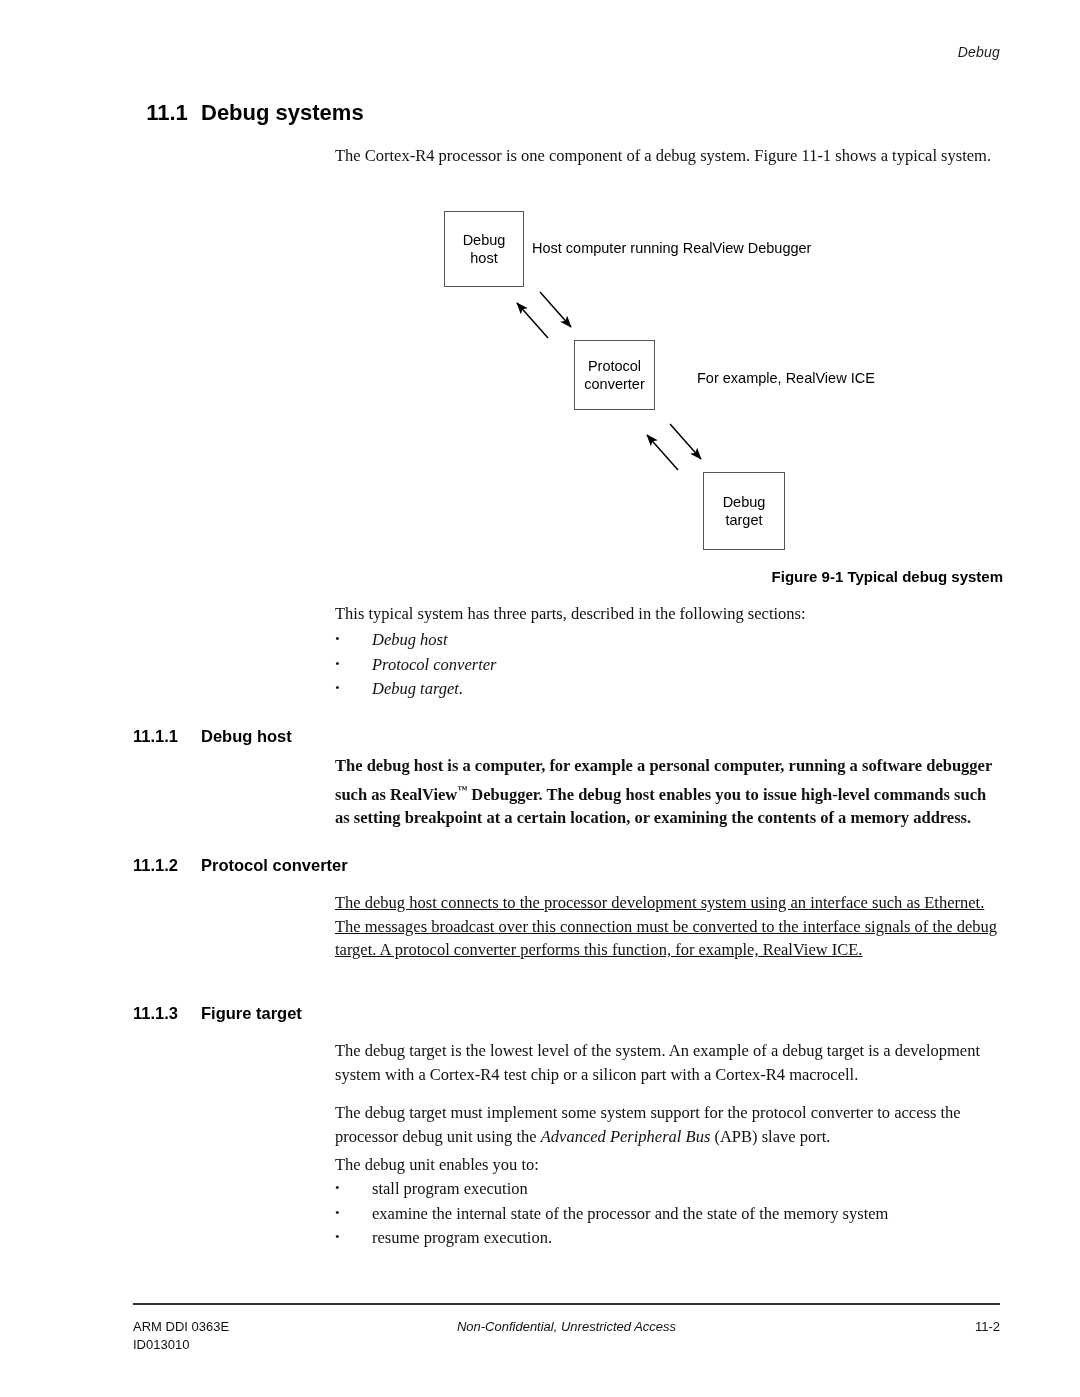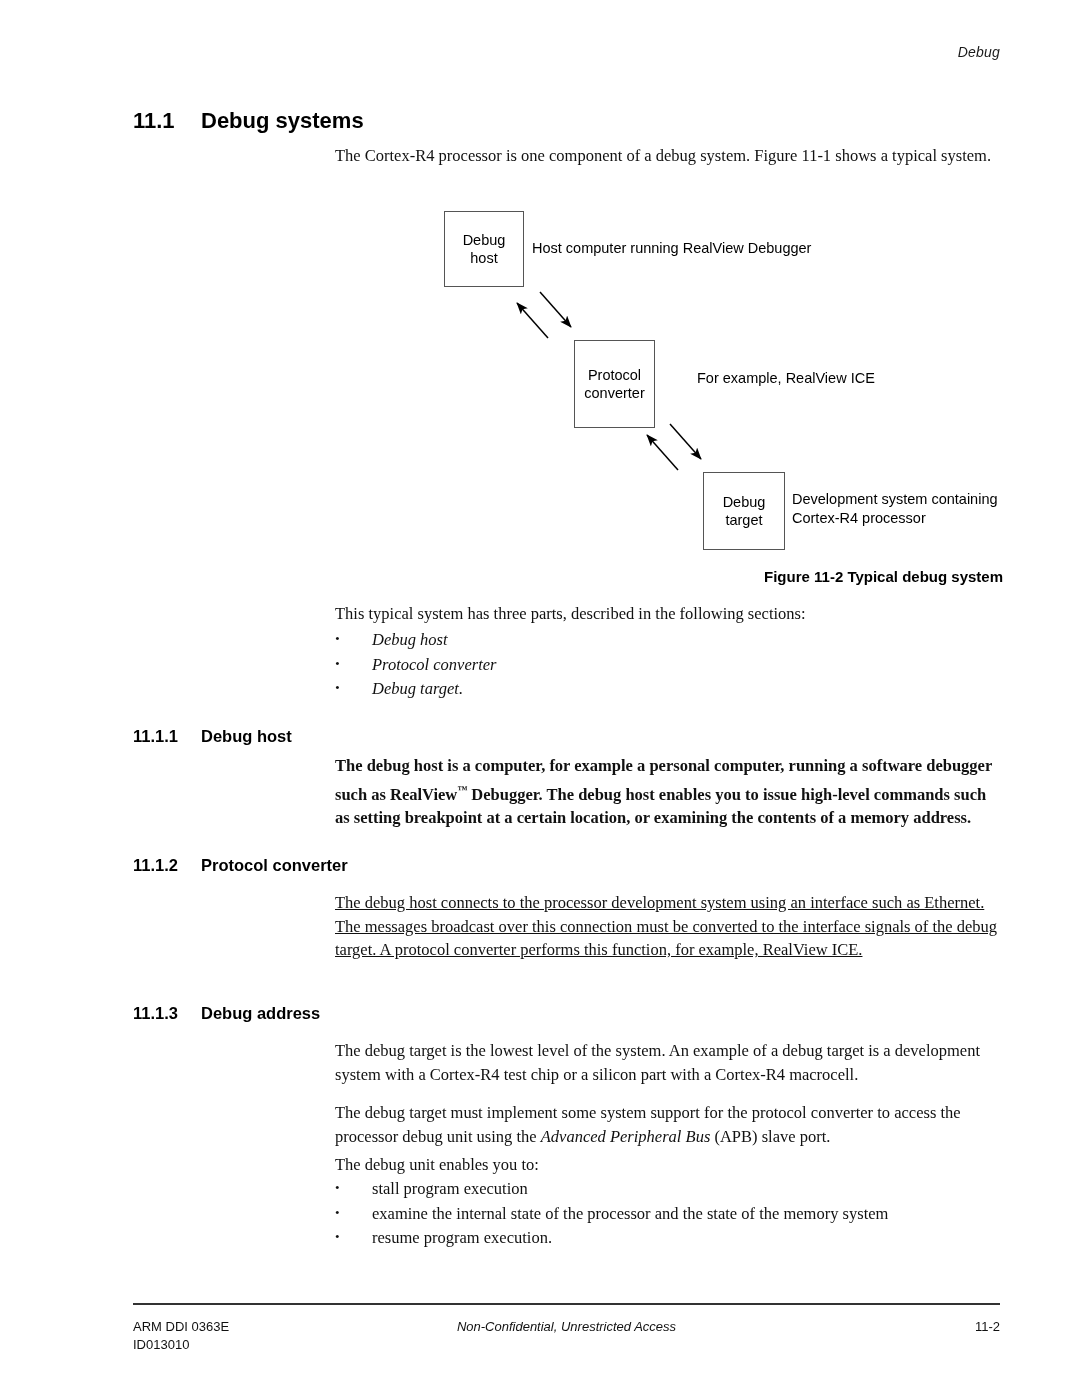--- a/index.html
+++ b/index.html
@@ -29,27 +29,28 @@
     font-family: "Liberation Sans", sans-serif;
     font-style: italic;
     font-size: 14px;
     color: #1a1a1a;
     letter-spacing: 0.2px;
   }
 
   
   .h1-block {
     position: absolute;
-    top: 108px;
+    top: 100px;
     left: 133px;
     font-family: "Liberation Sans", sans-serif;
     font-weight: bold;
     font-size: 22px;
     color: #000;
     white-space: nowrap;
+    text-align: center;
   }
   .h1-num { display: inline-block; width: 68px; }
 
   
   .body-col {
     position: absolute;
     left: 335px;
     width: 665px;
     font-family: "Liberation Serif", serif;
     font-size: 16.5px;
@@ -79,21 +80,21 @@
     align-items: center;
     justify-content: center;
     font-family: "Liberation Sans", sans-serif;
     font-size: 14.5px;
     line-height: 18px;
     color: #000;
     text-align: center;
     pointer-events: auto;
   }
   .box-host      { left: 444px; top: 211px; width: 80px;  height: 76px; }
-  .box-converter { left: 574px; top: 340px; width: 81px;  height: 88px; }
+  .box-converter { left: 574px; top: 340px; width: 81px;  height: 70px; }
   .box-target    { left: 703px; top: 472px; width: 82px;  height: 78px; }
 
   .fig-anno {
     position: absolute;
     font-family: "Liberation Sans", sans-serif;
     font-size: 14.5px;
     line-height: 19px;
     color: #000;
     white-space: pre-line;
     pointer-events: auto;
@@ -244,24 +245,22 @@
       <span>Protocol</span>
       <span>converter</span>
     </div>
     <div class="fig-box box-target">
       <span>Debug</span>
       <span>target</span>
     </div>
 
     <div class="fig-anno anno-host">Host computer running RealView Debugger</div>
     <div class="fig-anno anno-converter">For example, RealView ICE</div>
-    <div class="fig-anno anno-target">Development system containing
-Cortex-R4 processor</div>
-
-    <div class="fig-caption">Figure 11-2 Typical debug system</div>
+
+    <div class="fig-caption">Figure 9-1 Typical debug system</div>
   </div>
 
   <div class="para" style="top:602px;">This typical system has three parts, described in the following sections:</div>
 
   <ul class="doc-list italic" style="top:628px;">
     <li>Debug host</li>
     <li>Protocol converter</li>
     <li>Debug target.</li>
   </ul>
 
@@ -269,21 +268,21 @@
     <span class="h2-num">11.1.1</span><span>Debug host</span>
   </div>
   <div class="para" style="top:754px;font-weight:bold;">The debug host is a computer, for example a personal computer, running a software debugger such as RealView<span class="tm">™</span> Debugger. The debug host enables you to issue high-level commands such as setting breakpoint at a certain location, or examining the contents of a memory address.</div>
 
   <div class="h2-block" style="top:856px;">
     <span class="h2-num">11.1.2</span><span>Protocol converter</span>
   </div>
   <div class="para" style="top:891px;text-decoration:underline;">The debug host connects to the processor development system using an interface such as Ethernet. The messages broadcast over this connection must be converted to the interface signals of the debug target. A protocol converter performs this function, for example, RealView ICE.</div>
 
   <div class="h2-block" style="top:1004px;">
-    <span class="h2-num">11.1.3</span><span>Debug address</span>
+    <span class="h2-num">11.1.3</span><span>Figure target</span>
   </div>
   <div class="para" style="top:1039px;">The debug target is the lowest level of the system. An example of a debug target is a development system with a Cortex-R4 test chip or a silicon part with a Cortex-R4 macrocell.</div>
   <div class="para" style="top:1101px;">The debug target must implement some system support for the protocol converter to access the processor debug unit using the <span class="it">Advanced Peripheral Bus</span> (APB) slave port.</div>
 
   <div class="para" style="top:1153px;">The debug unit enables you to:</div>
   <ul class="doc-list" style="top:1177px;">
     <li>stall program execution</li>
     <li>examine the internal state of the processor and the state of the memory system</li>
     <li>resume program execution.</li>
   </ul>

